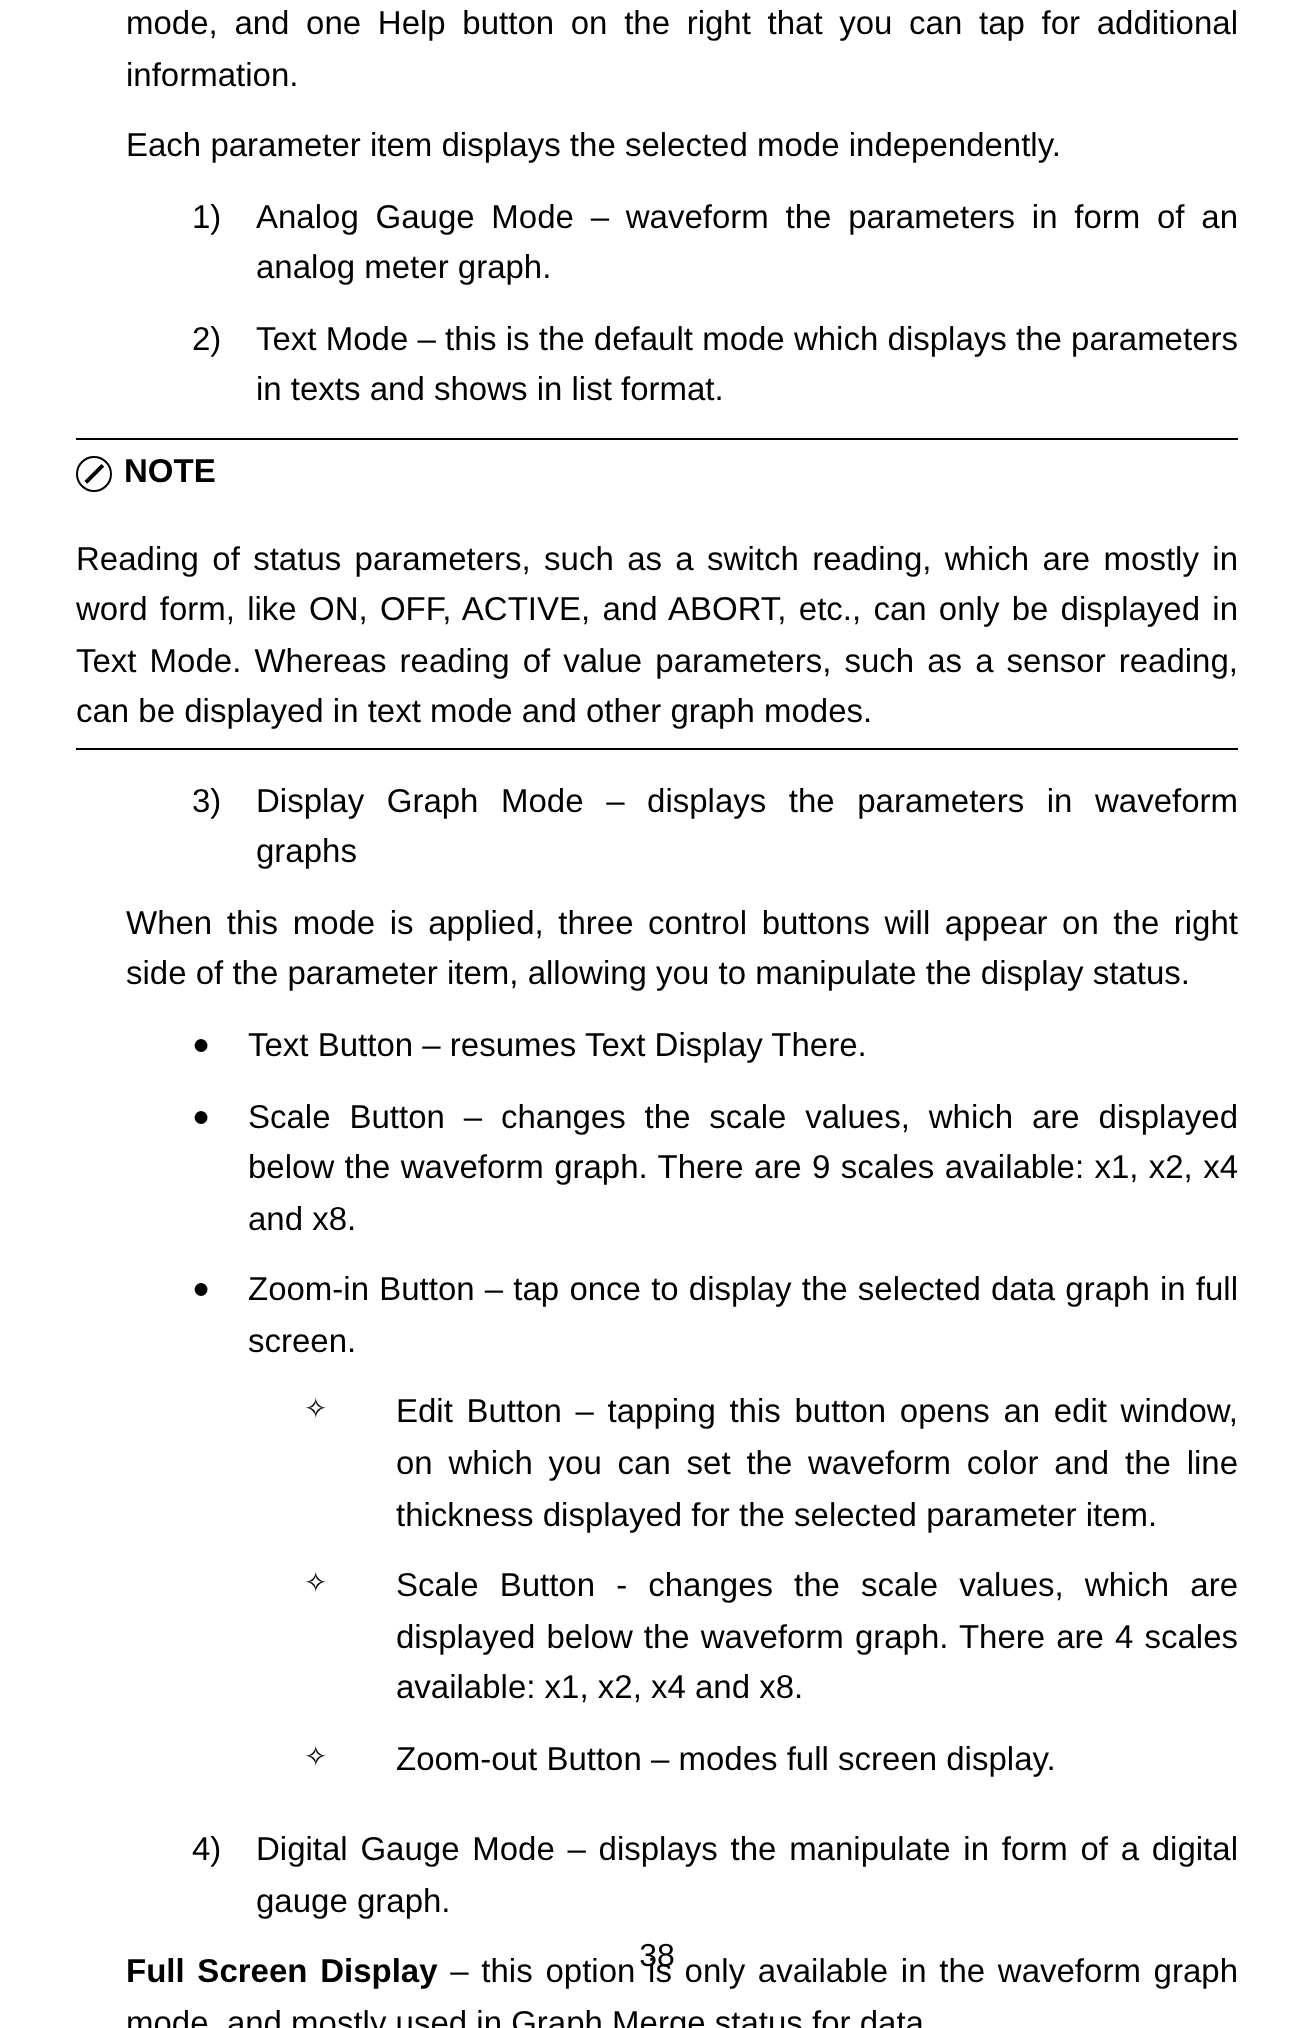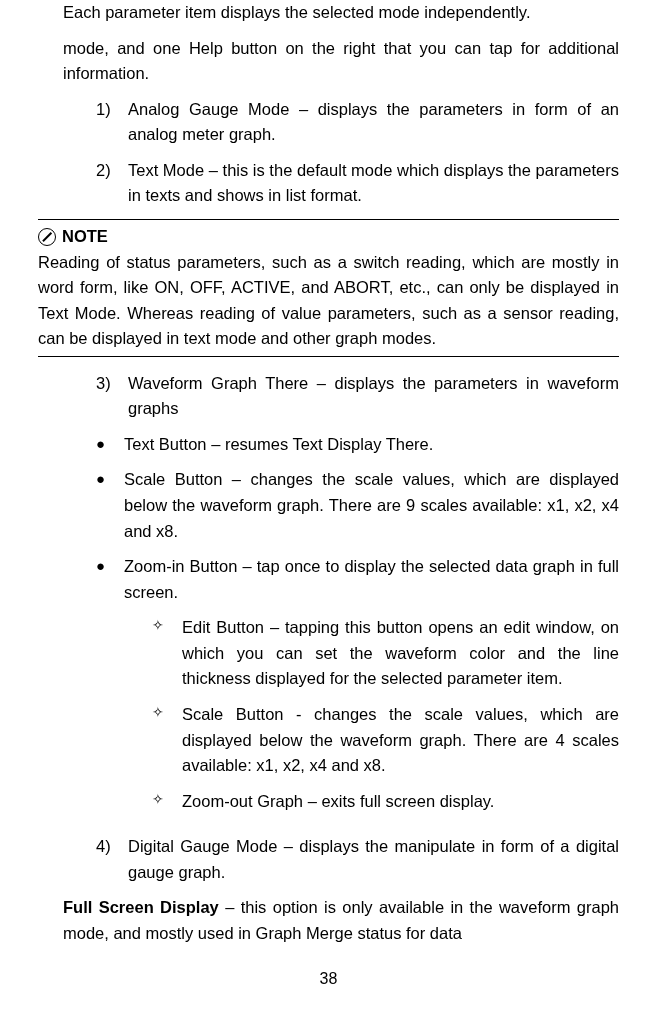--- a/index.html
+++ b/index.html
@@ -54,21 +54,21 @@
       margin-bottom: 14px;
       margin-left: -25px;
     }
     .note-section {
       margin-left: -25px;
     }
     .note-head {
       display: flex;
       align-items: center;
       font-weight: bold;
-      margin-bottom: 0;
+      margin-bottom: 18px;
     }
     .note-icon {
       width: 18px;
       height: 18px;
       border: 1.5px solid #000;
       border-radius: 50%;
       display: inline-flex;
       align-items: center;
       justify-content: center;
       margin-right: 6px;
@@ -108,20 +108,21 @@
       display: flex;
       margin-bottom: 10px;
       text-align: justify;
     }
     .diamond-marker {
       flex: 0 0 30px;
       font-size: 14px;
     }
     .diamond-text {
       flex: 1;
+      margin-left: 16px;
     }
     .section-head {
       margin-top: 10px;
       margin-bottom: 10px;
       text-align: justify;
     }
     .bold {
       font-weight: bold;
     }
     .page-number {
@@ -136,51 +137,52 @@
       padding-left: 0;
       margin-bottom: 10px;
       text-align: justify;
     }
   </style>
 </head>
 <body>
 
 <div class="content">
 
+  <p class="para">mode, and one Help button on the right that you can tap for additional information.</p>
   <p class="para">Each parameter item displays the selected mode independently.</p>
-  <p class="para">mode, and one Help button on the right that you can tap for additional information.</p>
 
   <div class="numbered-list">
     <div class="num-item">
       <div class="num-marker">1)</div>
-      <div class="num-text">Analog Gauge Mode – displays the parameters in form of an analog meter graph.</div>
+      <div class="num-text">Analog Gauge Mode – waveform the parameters in form of an analog meter graph.</div>
     </div>
     <div class="num-item">
       <div class="num-marker">2)</div>
       <div class="num-text">Text Mode – this is the default mode which displays the parameters in texts and shows in list format.</div>
     </div>
   </div>
 
   <hr class="hr-top">
   <div class="note-section">
     <div class="note-head">
       <span class="note-icon"></span>
       <span>NOTE</span>
     </div>
     <p class="note-body">Reading of status parameters, such as a switch reading, which are mostly in word form, like ON, OFF, ACTIVE, and ABORT, etc., can only be displayed in Text Mode. Whereas reading of value parameters, such as a sensor reading, can be displayed in text mode and other graph modes.</p>
   </div>
   <hr class="hr-bottom">
 
   <div class="numbered-list">
     <div class="num-item">
       <div class="num-marker">3)</div>
-      <div class="num-text">Waveform Graph There – displays the parameters in waveform graphs</div>
-    </div>
-  </div>
-
+      <div class="num-text">Display Graph Mode – displays the parameters in waveform graphs</div>
+    </div>
+  </div>
+
+  <p class="indent-para">When this mode is applied, three control buttons will appear on the right side of the parameter item, allowing you to manipulate the display status.</p>
 
   <div class="bullet-list">
     <div class="bullet-item">
       <div class="bullet-marker">●</div>
       <div class="bullet-text">Text Button – resumes Text Display There.</div>
     </div>
     <div class="bullet-item">
       <div class="bullet-marker">●</div>
       <div class="bullet-text">Scale Button – changes the scale values, which are displayed below the waveform graph. There are 9 scales available: x1, x2, x4 and x8.</div>
     </div>
@@ -192,21 +194,21 @@
           <div class="diamond-item">
             <div class="diamond-marker">✧</div>
             <div class="diamond-text">Edit Button – tapping this button opens an edit window, on which you can set the waveform color and the line thickness displayed for the selected parameter item.</div>
           </div>
           <div class="diamond-item">
             <div class="diamond-marker">✧</div>
             <div class="diamond-text">Scale Button - changes the scale values, which are displayed below the waveform graph. There are 4 scales available: x1, x2, x4 and x8.</div>
           </div>
           <div class="diamond-item">
             <div class="diamond-marker">✧</div>
-            <div class="diamond-text">Zoom-out Graph – exits full screen display.</div>
+            <div class="diamond-text">Zoom-out Button – modes full screen display.</div>
           </div>
         </div>
       </div>
     </div>
   </div>
 
   <div class="numbered-list">
     <div class="num-item">
       <div class="num-marker">4)</div>
       <div class="num-text">Digital Gauge Mode – displays the manipulate in form of a digital gauge graph.</div>

